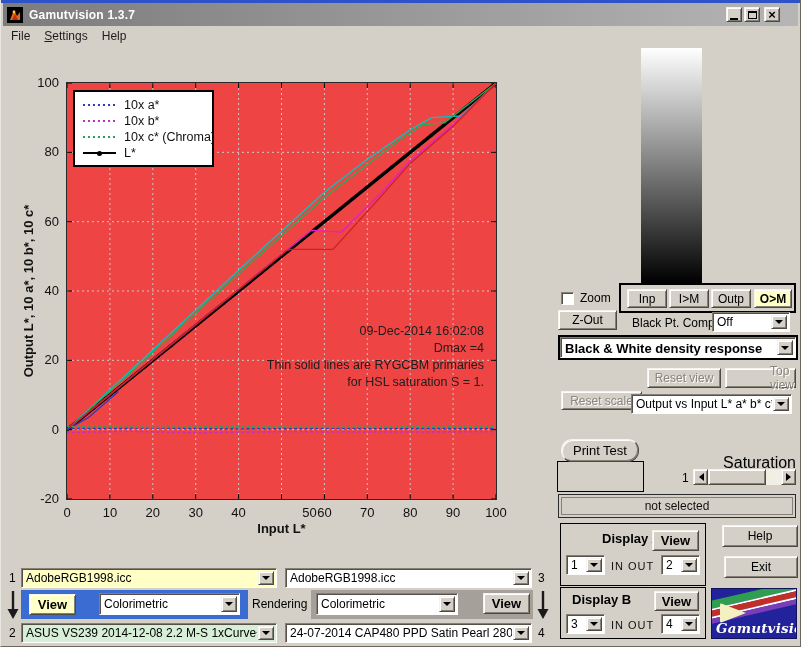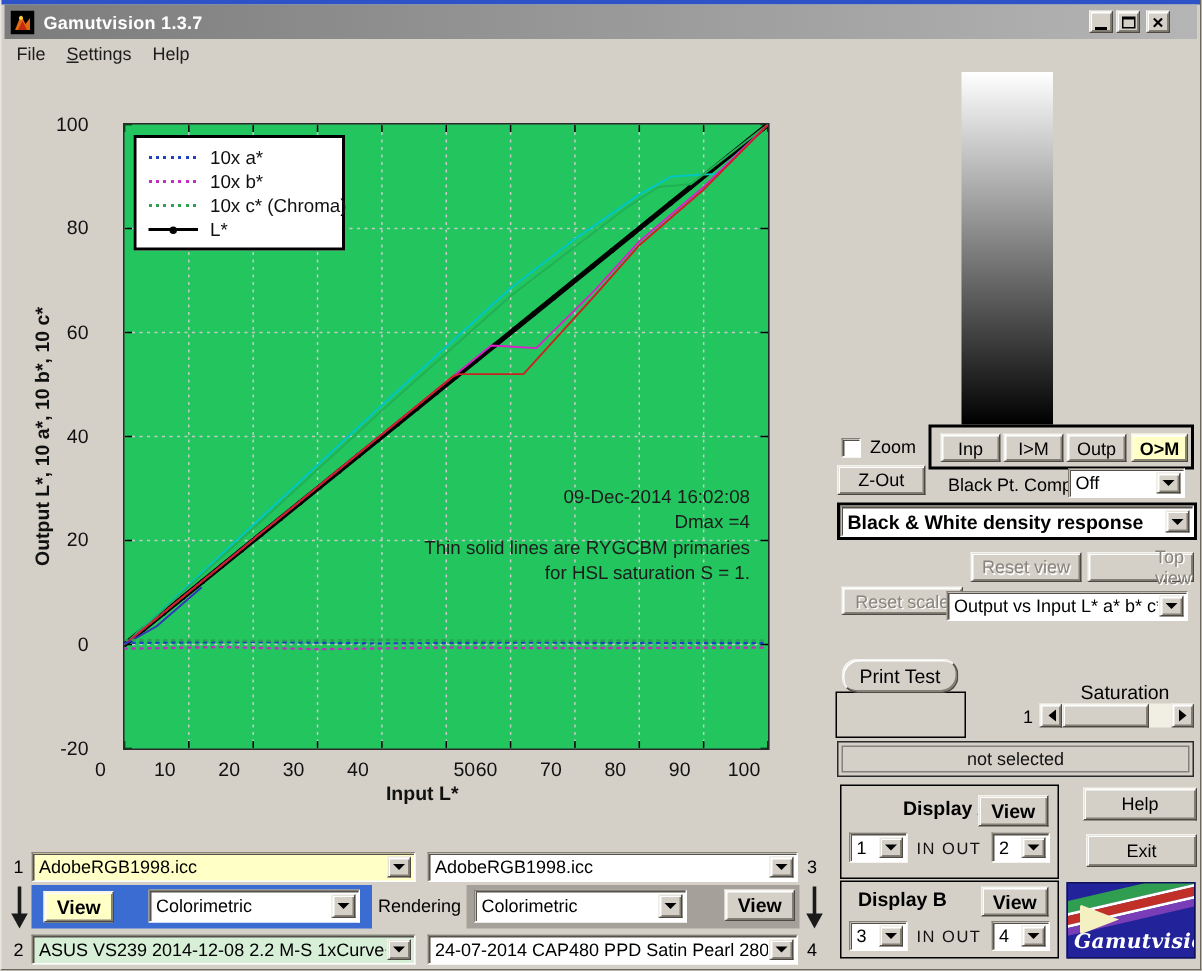--- a/index.html
+++ b/index.html
@@ -35,21 +35,21 @@
   .glyph-min { width:8px; height:2px; background:#000; margin-top:8px; }
   .glyph-max { width:9px; height:8px; border:1px solid #000; border-top-width:2px; }
   .glyph-close { font-size:13px; font-weight:bold; line-height:1; margin-top:-1px; }
 
   
   #menubar { position:absolute; left:3px; top:27px; height:18px; display:flex; font-size:12px; color:#1d1d1d; }
   .menu-item { padding:2px 7px; }
   .u-first::first-letter { text-decoration:underline; }
 
   
-  #plot { position:absolute; left:65px; top:82px; width:431px; height:418px; background:#22c55e; border:1px solid #2a2a2a;margin-left:16px; }
+  #plot { position:absolute; left:65px; top:82px; width:431px; height:418px; background:#ef4444; border:1px solid #2a2a2a; }
   #plot-svg { position:absolute; left:0; top:0; }
   #legend { position:absolute; left:6px; top:7px; width:141px; border:2px solid #000; background:#fff; padding:5px 0 4px 8px; }
   .legend-row { display:flex; align-items:center; height:16px; }
   .legend-swatch { position:relative; width:33px; height:2px; flex:0 0 33px; }
   .with-dot::after { content:''; position:absolute; left:50%; top:50%; width:5px; height:5px;
                      margin:-2.5px 0 0 -2.5px; border-radius:50%; background:#000; }
   .legend-label { font-size:12.5px; margin-left:8px; color:#111; white-space:nowrap; }
   #annotation { position:absolute; right:12px; top:240px; text-align:right; font-size:12.5px; color:#1c1c1c; line-height:17px; }
   #xtick-row { position:absolute; left:65px; top:505px; width:431px; height:14px; }
   .xtick { position:absolute; width:30px; text-align:center; font-size:13px; color:#111; }
@@ -72,21 +72,21 @@
   #bpc-label { position:absolute; left:631px; top:316px; font-size:12px; }
   #bpc-combo { left:711px; top:312px; width:78px; height:20px; }
   #bw-combo { left:559px; top:337px; width:236px; height:21px; box-shadow:0 0 0 2px #000, inset 1px 1px 0 #55514a; }
   #bw-combo .combo-text { font-size:13px; font-weight:bold; }
   #reset-scale { left:560px; top:368px; width:81px; height:19px;margin-top:23px; }
   #reset-view  { left:646px; top:368px; width:74px; height:20px; }
   #top-view    { left:724px; top:368px; width:71px; height:20px;padding-left:44px; }
   #out-combo { left:630px; top:394px; width:161px; height:20px; }
   #print-box { left:556px; top:461px; width:87px; height:31px; }
   #print-btn { left:560px; top:439px; width:78px; height:23px; font-weight:normal; font-size:13px;border-radius:11px; }
-  #sat-label { position:absolute; left:703px; top:454px; width:92px; text-align:center; font-size:13px; }
+  #sat-label { position:absolute; left:703px; top:454px; width:92px; text-align:right; font-size:16px; }
   #sat-value { position:absolute; left:681px; top:471px; font-size:12px; }
   #sat-bar { position:absolute; left:692px; top:469px; width:103px; height:16px; display:flex; background:#f1efe4; }
   .sb-btn { width:15px; height:16px; display:flex; align-items:center; justify-content:center; flex:0 0 15px; }
   .sb-tri-l { width:0; height:0; border:4px solid transparent; border-right:5px solid #000; margin-left:-3px; }
   .sb-tri-r { width:0; height:0; border:4px solid transparent; border-left:5px solid #000; margin-right:-3px; }
   #sb-thumb { flex:0 0 58px; height:16px; }
   #sb-track { flex:1; }
   #notsel-outer { left:557px; top:494px; width:238px; height:24px; border:1px solid #2b2b2b; padding:2px; background:#d4d0c8; }
   #notsel-inner { width:100%; height:100%; border:1px solid #85807c; display:flex; align-items:center; justify-content:center;
                   font-size:12px; color:#111; }

